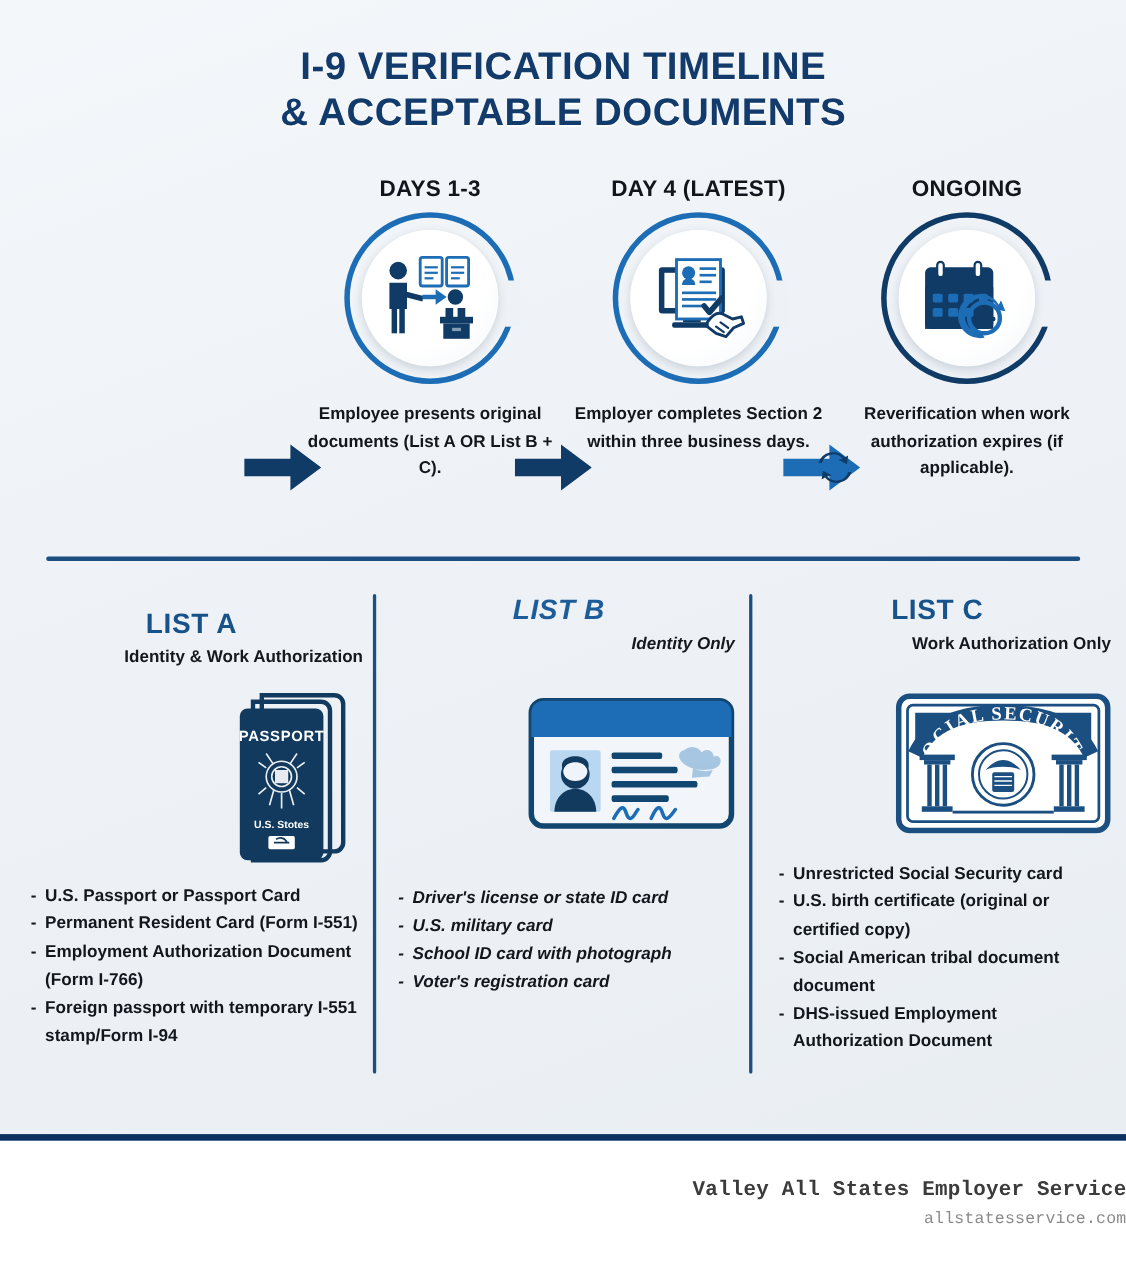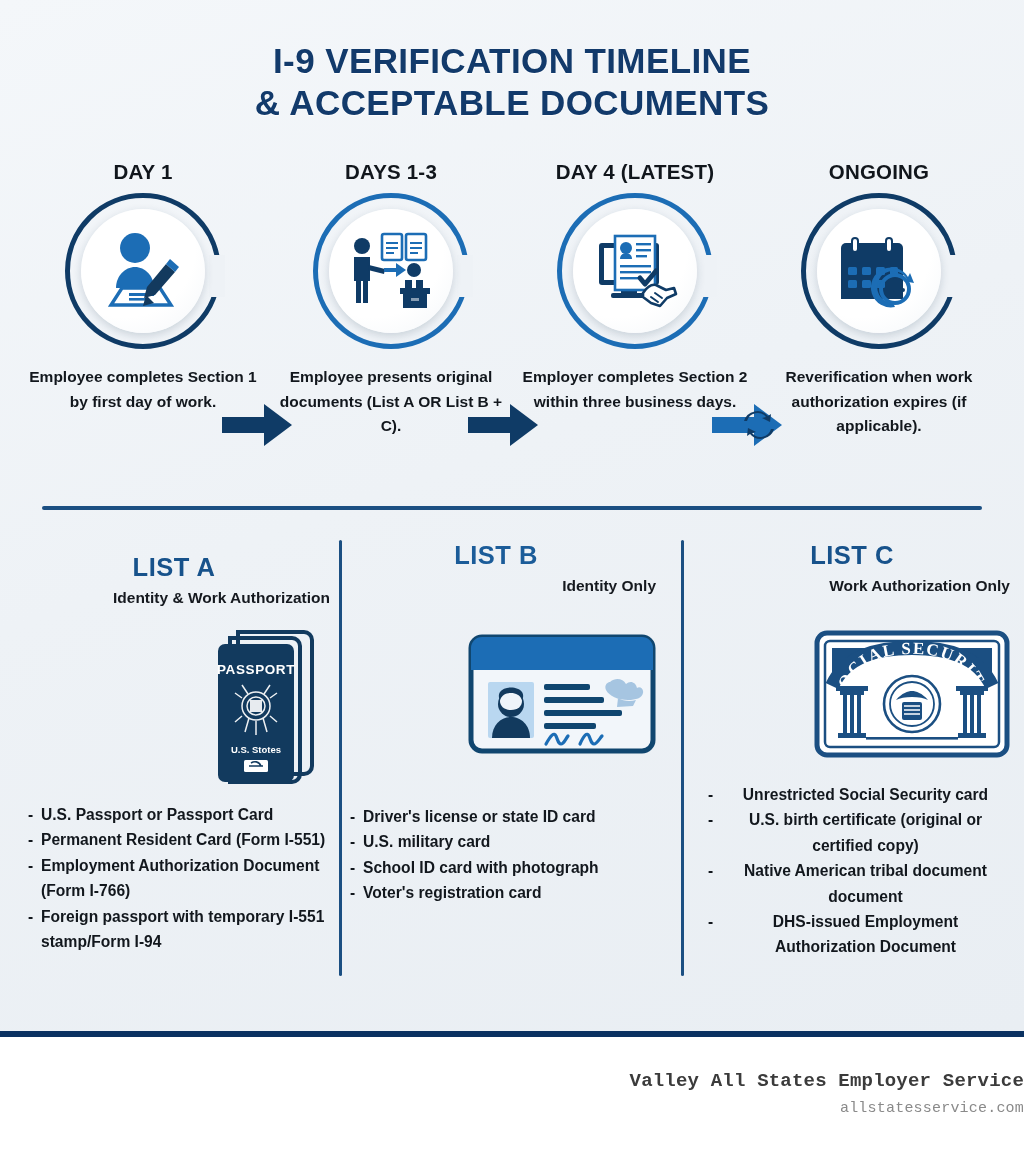--- a/index.html
+++ b/index.html
@@ -162,21 +162,21 @@
   }
   .vsep-1 { left: 339px; }
   .vsep-2 { left: 681px; }
 
   .col {
     position: absolute;
     top: 0;
     height: 436px;
   }
   .col-a { left: 18px;  width: 312px; }
-  .col-b { left: 336px; width: 320px; }
+  .col-b { left: 348px; width: 320px; font-style: italic; }
   .col-c { left: 694px; width: 316px; }
 
   .list-title {
     text-align: center;
     font-size: 25.5px;
     font-weight: bold;
     color: #1b5c99;
     letter-spacing: 0.5px;
     line-height: 30px;
   }
@@ -203,21 +203,21 @@
 
   .bullets {
     margin-top: 8px;
     font-size: 15.6px;
     font-weight: bold;
     color: #12171d;
     line-height: 25.4px;
   }
   .col-a .bullets { padding-left: 10px; }
   .col-b .bullets { padding-left: 14px; margin-top: 30px; }
-  .col-c .bullets { padding-left: 14px; text-align: center; }
+  .col-c .bullets { padding-left: 14px; }
 
   .bullet {
     position: relative;
     padding-left: 13px;
     margin-bottom: 0;
   }
   .bullet::before {
     content: "-";
     position: absolute;
     left: 0;
@@ -256,39 +256,20 @@
 
   <div class="panel">
 
     <div class="title-wrap">
       <div class="title-line">I-9 VERIFICATION TIMELINE</div>
       <div class="title-line">&amp; ACCEPTABLE DOCUMENTS</div>
     </div>
 
     <div class="timeline">
 
-      <div class="step step-0">
-        <div class="step-label">DAY 1</div>
-        <div class="circle">
-          <div class="ring" style="border-color: rgb(15, 59, 102);"></div>
-          <div class="disc">
-            <svg width="82" height="78" viewBox="0 0 82 78">
-              <circle cx="33" cy="16" r="15" fill="#1c6db5"></circle>
-              <path d="M14 56c0-12 9-21 19-21s19 9 19 21z" fill="#1c6db5"></path>
-              <path d="M20 56h38l11 17H9z" fill="none" stroke="#1c6db5" stroke-width="3.4"></path>
-              <rect x="27" y="61" width="25" height="3" fill="#1c6db5"></rect>
-              <rect x="27" y="66" width="17" height="2.6" fill="#1c6db5"></rect>
-              <path d="M64 32l9 8-20 23-11 3 3-11z" fill="#133a5e"></path>
-              <path d="M44 63l-3 11 11-3z" fill="#133a5e"></path>
-              <path d="M64 32l9 8 4-5-9-8z" fill="#1c6db5"></path>
-            </svg>
-          </div>
-        </div>
-        <div class="step-caption">Employee completes Section 1 by first day of work.</div>
-      </div>
 
       <div class="arrow arrow-0">
         <svg width="70" height="46" viewBox="0 0 70 46">
           <path d="M0 15h42V2l28 21-28 21V31H0z" fill="#0f3b66"></path>
         </svg>
       </div>
 
       <div class="step step-1">
         <div class="step-label">DAYS 1-3</div>
         <div class="circle">
@@ -502,21 +483,21 @@
             <rect x="88" y="72" width="20" height="18" rx="2" fill="#1b4f82"></rect>
             <g stroke="#ffffff" stroke-width="1.3">
               <path d="M90 76h16M90 80h16M90 84h16"></path>
             </g>
             <rect x="52" y="107" width="92" height="2.6" fill="#1b4f82"></rect>
           </svg>
         </div>
         <div class="bullets">
           <div class="bullet">Unrestricted Social Security card</div>
           <div class="bullet">U.S. birth certificate (original or certified copy)</div>
-          <div class="bullet">Native American tribal document document</div>
+          <div class="bullet">Social American tribal document document</div>
           <div class="bullet">DHS-issued Employment Authorization Document</div>
         </div>
       </div>
 
     </div>
 
   </div>
 
   <div class="footer">
     <div class="footer-brand">Valley All States Employer Service</div>

